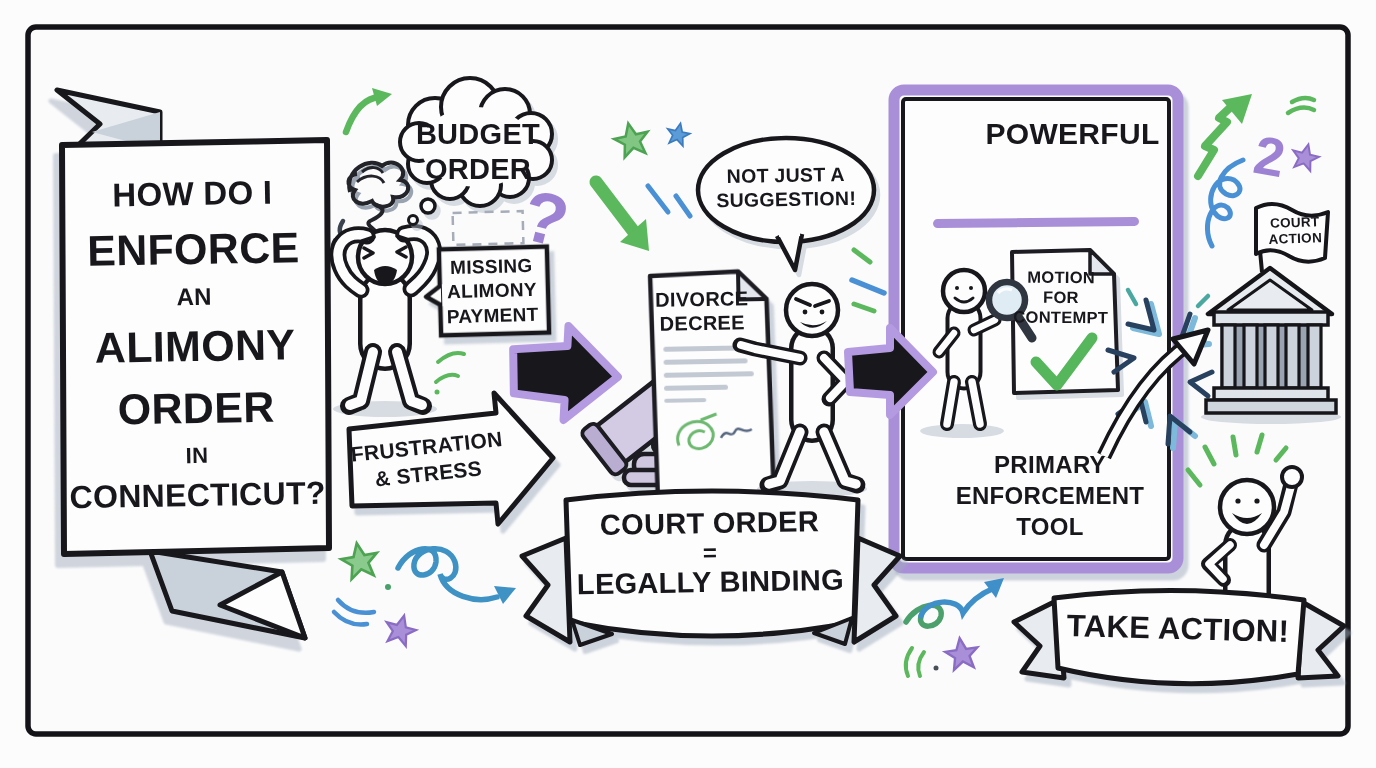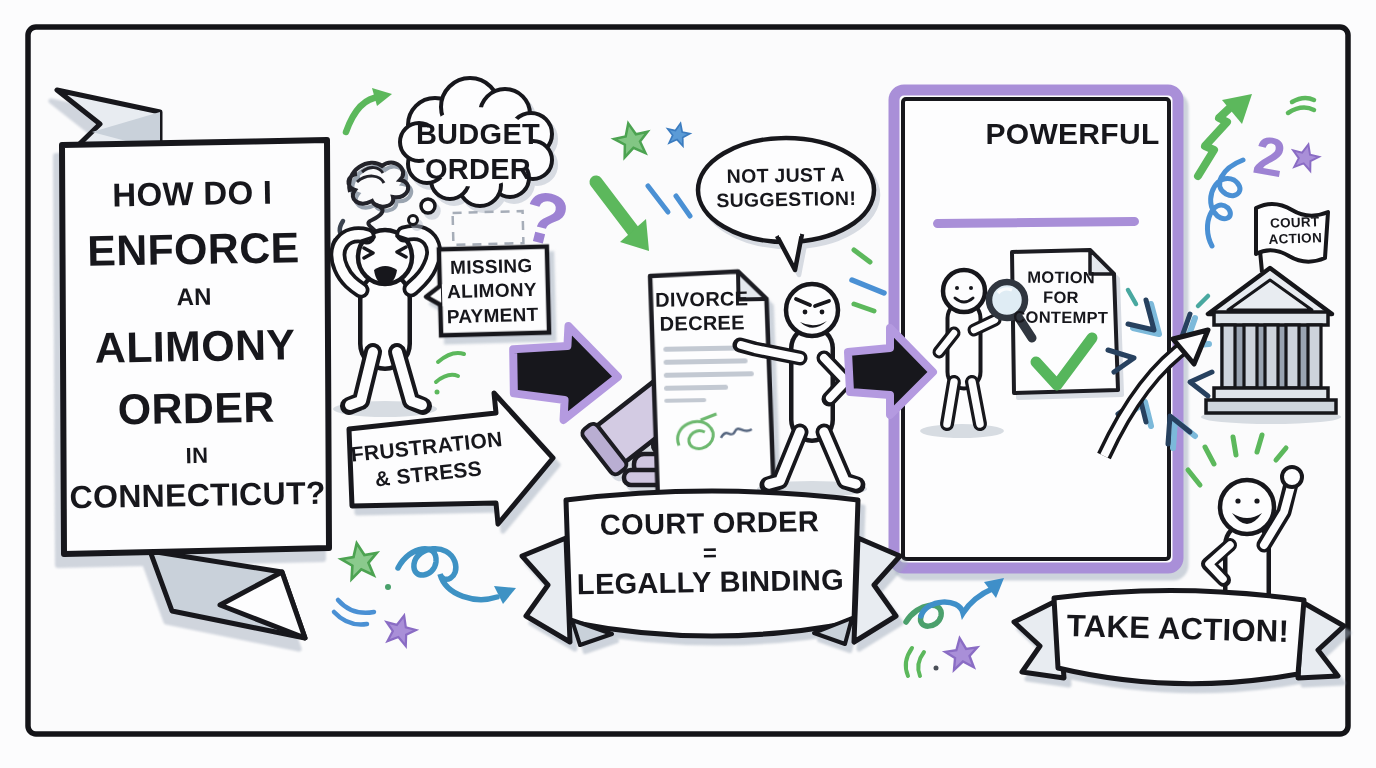--- a/index.html
+++ b/index.html
@@ -398,20 +398,25 @@
 <div class="t powerful">
   <div>POWERFUL</div>
 </div>
 
 <div class="t motion">
   <div>MOTION</div>
   <div>FOR</div>
   <div>CONTEMPT</div>
 </div>
 
+<div class="t primary">
+  <div>PRIMARY</div>
+  <div>ENFORCEMENT</div>
+  <div>TOOL</div>
+</div>
 
 <div class="t flagtxt">
   <div>COURT</div>
   <div>ACTION</div>
 </div>
 
 <div class="t takeact">
   <div>TAKE ACTION!</div>
 </div>
 </div>

